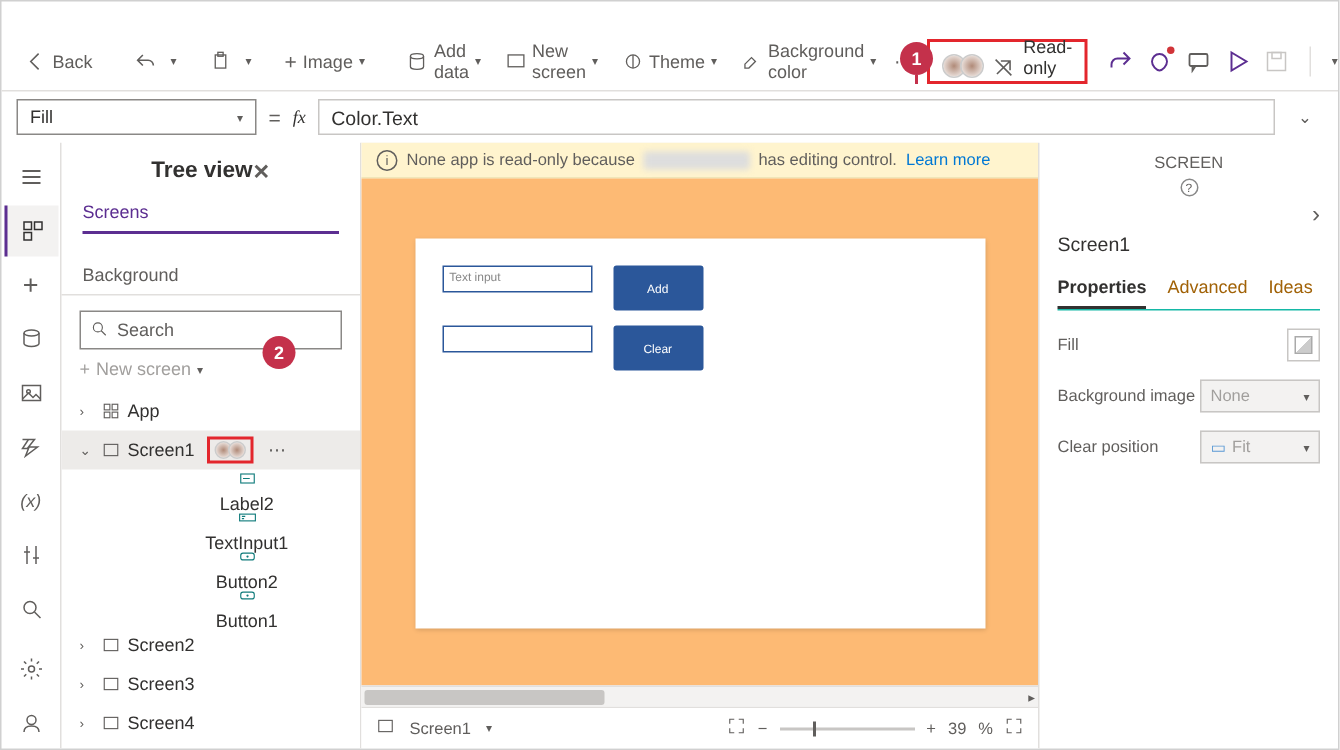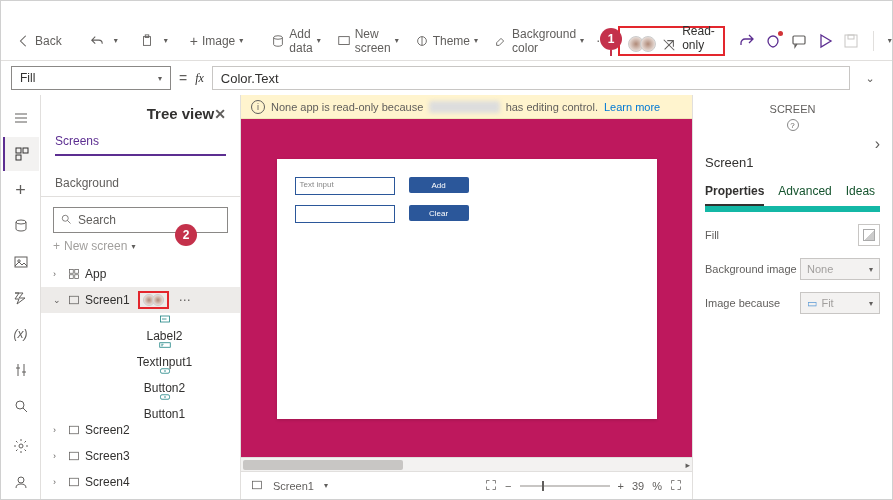--- a/index.html
+++ b/index.html
@@ -31,21 +31,21 @@
 .formula-expand { width: 24px; display: flex; align-items: center; justify-content: center; }
 
 
 .main { display: flex; flex: 1; overflow: hidden; }
 .rail { width: 40px; border-right: 1px solid #e1dfdd; display: flex; flex-direction: column; align-items: center; padding-top: 6px; gap: 2px; }
 .rail .rail-btn { width: 36px; height: 34px; display: flex; align-items: center; justify-content: center; color: #605e5c; cursor: pointer; }
 .rail .rail-btn.active { border-left: 2px solid #5c2e91; background: #f3f2f1; }
 .rail .spacer { flex: 1; }
 
 .tree-panel { width: 200px; border-right: 1px solid #e1dfdd; display: flex; flex-direction: column; padding: 10px 0 0 0; }
-.tree-panel h2 { font-size: 15px; font-weight: 600; padding: 0 14px 8px; display: flex; justify-content: flex-end; align-items: center; }
+.tree-panel h2 { font-size: 15px; font-weight: 600; padding: 0 14px 8px; display: flex; justify-content: center; align-items: center; }
 .close-x { font-size: 14px; color: #605e5c; cursor: pointer; }
 .tree-tabs { display: flex; gap: 16px; padding: 0 14px; border-bottom: 1px solid #e1dfdd; font-size: 12px; flex-direction: column; }
 .tree-tab { padding: 4px 0 6px; color: #605e5c; cursor: pointer; }
 .tree-tab.active { color: #5c2e91; border-bottom: 2px solid #5c2e91; }
 .tree-search { margin: 10px 12px 6px; height: 26px; border: 1px solid #8a8886; display: flex; align-items: center; padding: 0 6px; gap: 6px; color: #605e5c; }
 .tree-newscreen { margin: 0 12px 8px; color: #a19f9d; font-size: 12px; display: flex; align-items: center; gap: 4px;}
 .tree-list { flex: 1; overflow: auto; font-size: 12px; }
 .tree-item { display: flex; align-items: center; height: 26px; padding-left: 12px; gap: 4px; cursor: pointer; position: relative;}
 .tree-item.selected { background: #edebe9; }
 .tree-item .exp { width: 10px; font-size: 9px; color: #605e5c; }
@@ -53,40 +53,40 @@
 .tree-item.depth1 { padding-left: 28px; }
 .tree-item.depth2 { padding-left: 48px; flex-direction: column; }
 .item-avatar-box { border: 2px solid #e3262d; padding: 1px 3px; display: flex; gap: 0; margin-left: 4px; }
 .item-avatar-box .avatar { width: 12px; height: 12px; }
 
 .canvas-col { flex: 1; display: flex; flex-direction: column; background: #f8f8f8; }
 .info-bar { height: 24px; background: #fff4ce; border-bottom: 1px solid #f0e6b8; display: flex; align-items: center; padding: 0 10px; font-size: 11px; gap: 6px; color: #605e5c; }
 .info-bar a { color: #0078d4; text-decoration: none; }
 .info-icon { width: 14px; height: 14px; border: 1px solid #605e5c; border-radius: 50%; display: flex; align-items: center; justify-content: center; font-size: 9px; }
 .blur-name { filter: blur(2px); background: #ddd; color: transparent; padding: 0 4px; border-radius: 2px;}
-.canvas-wrap { flex: 1; display: flex; align-items: flex-start; justify-content: center; padding: 40px 16px 16px; overflow: hidden; background: #be185d; }
+.canvas-wrap { flex: 1; display: flex; align-items: flex-start; justify-content: center; padding: 40px 16px 16px; overflow: hidden; background: #fdba74; }
 .canvas { width: 380px; height: 260px; background: #fff; box-shadow: 0 1px 3px rgba(0,0,0,.15); padding: 18px; }
 .canvas-row { display: flex; gap: 14px; margin-bottom: 10px; }
 .text-inp { width: 100px; height: 18px; border: 1px solid #2b579a; font-size: 8px; padding: 2px 4px; color: #888; }
-.btn-prim { width: 60px; height: 16px; background: #2b579a; color: #fff; font-size: 8px; display: flex; align-items: center; justify-content: center; border-radius: 2px; }
+.btn-prim { width: 60px; height: 30px; background: #2b579a; color: #fff; font-size: 8px; display: flex; align-items: center; justify-content: center; border-radius: 2px; }
 
 .hscroll { height: 14px; background: #f3f2f1; border-top: 1px solid #e1dfdd; position: relative; display:flex; align-items:center;}
 .hscroll .thumb { position: absolute; left: 2px; width: 160px; height: 10px; background: #c8c6c4; border-radius: 2px; top: 2px;}
 .hscroll .arrow-r { position:absolute; right:2px; font-size:9px; color:#605e5c;}
 .status-bar { height: 28px; border-top: 1px solid #e1dfdd; display: flex; align-items: center; padding: 0 10px; gap: 10px; font-size: 11px; color: #605e5c; background:#fff; }
 .status-bar .zoom { margin-left: auto; display: flex; align-items: center; gap: 8px; }
 .zoom-track { width: 90px; height: 2px; background: #c8c6c4; position: relative; }
 .zoom-track::before { content:""; position:absolute; left:22px; top:-4px; width:2px; height:10px; background:#605e5c; }
 
 .prop-panel { width: 200px; border-left: 1px solid #e1dfdd; display: flex; flex-direction: column; padding: 8px 12px; font-size: 12px; }
 .prop-head { display: flex; align-items: center; gap: 4px; color: #605e5c; font-size: 11px; flex-direction: column; }
 .prop-head .q { width: 12px; height: 12px; border: 1px solid #888; border-radius: 50%; font-size: 8px; display: flex; align-items: center; justify-content: center; }
 .prop-title { font-size: 13px; margin: 2px 0 10px; }
-.prop-tabs { display: flex; gap: 14px; border-bottom: 6px solid #14b8a6; font-size: 12px; }
-.prop-tab { padding: 4px 0 6px; color: #14532d; cursor: pointer; }
+.prop-tabs { display: flex; gap: 14px; border-bottom: 1px solid #14b8a6; font-size: 12px; }
+.prop-tab { padding: 4px 0 6px; color: #a16207; cursor: pointer; }
 .prop-tab.active { color: #323130; font-weight: 600; border-bottom: 2px solid #323130; }
 .prop-row { display: flex; align-items: center; justify-content: space-between; margin-top: 12px; color: #605e5c; font-size: 11px; }
 .prop-row .val-box { width: 80px; height: 22px; border: 1px solid #c8c6c4; background: #f3f2f1; display: flex; align-items: center; padding: 0 6px; gap: 4px; color: #a19f9d; font-size: 11px; }
 .swatch { width: 22px; height: 22px; border: 1px solid #c8c6c4; background: #fff; display:flex; align-items:center; justify-content:center; }
 .swatch-split { width:12px; height:12px; background:linear-gradient(135deg,#fff 50%, #ccc 50%); border:1px solid #aaa;}
 </style>
 </head>
 <body>
 
 <div class="callout-num" style="left:600px; top:28px;">1</div>
@@ -475,21 +475,21 @@
         </div>
     </div>
     <div class="prop-row">
       <span>Background image</span>
       <div class="val-box">
         <span>None</span>
         <span class="chev" style="margin-left:auto;">▾</span>
       </div>
     </div>
     <div class="prop-row">
-      <span>Image because</span>
+      <span>Clear position</span>
       <div class="val-box">
         <span style="color:#5c9bd5;">▭</span>
         <span>Fit</span>
         <span class="chev" style="margin-left:auto;">▾</span>
       </div>
     </div>
   </div>
 </div>
 
 </body></html>

